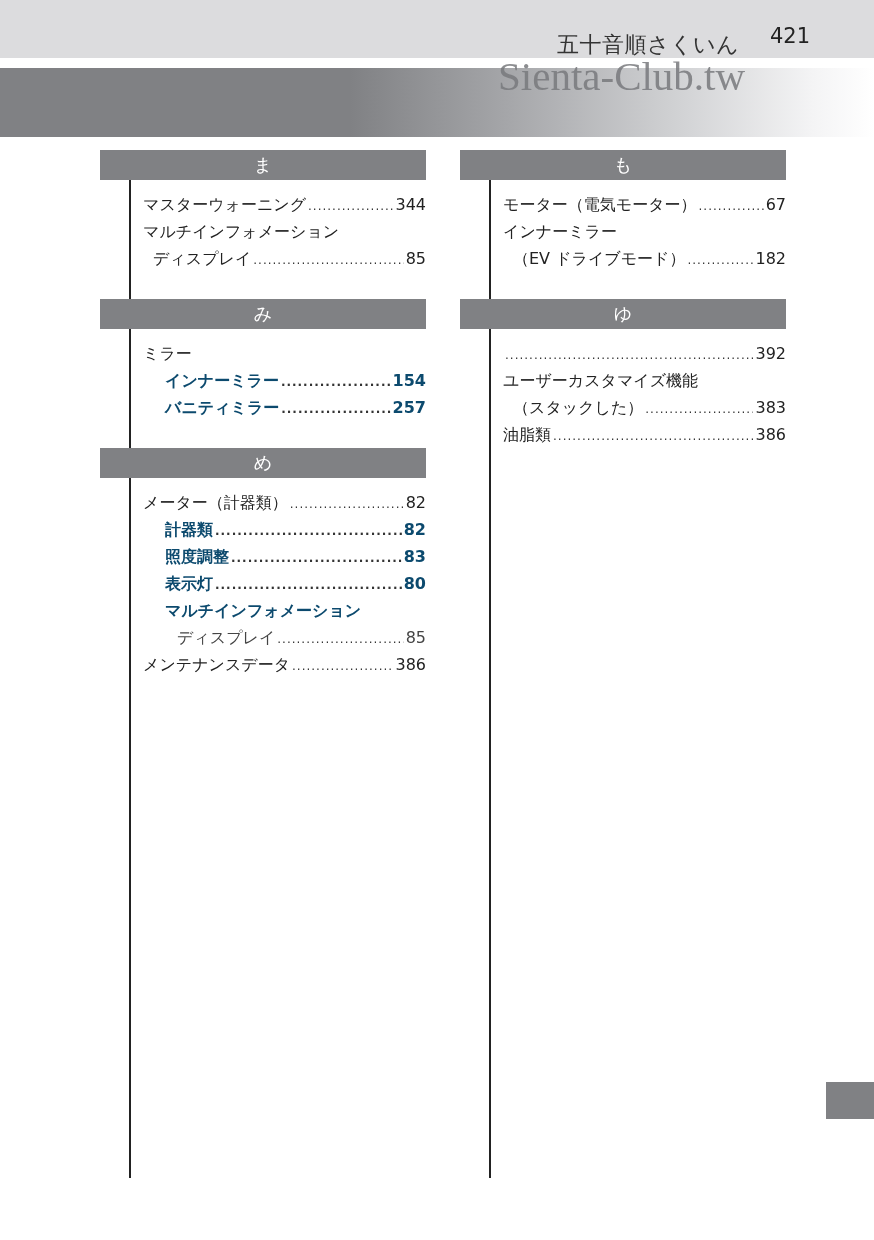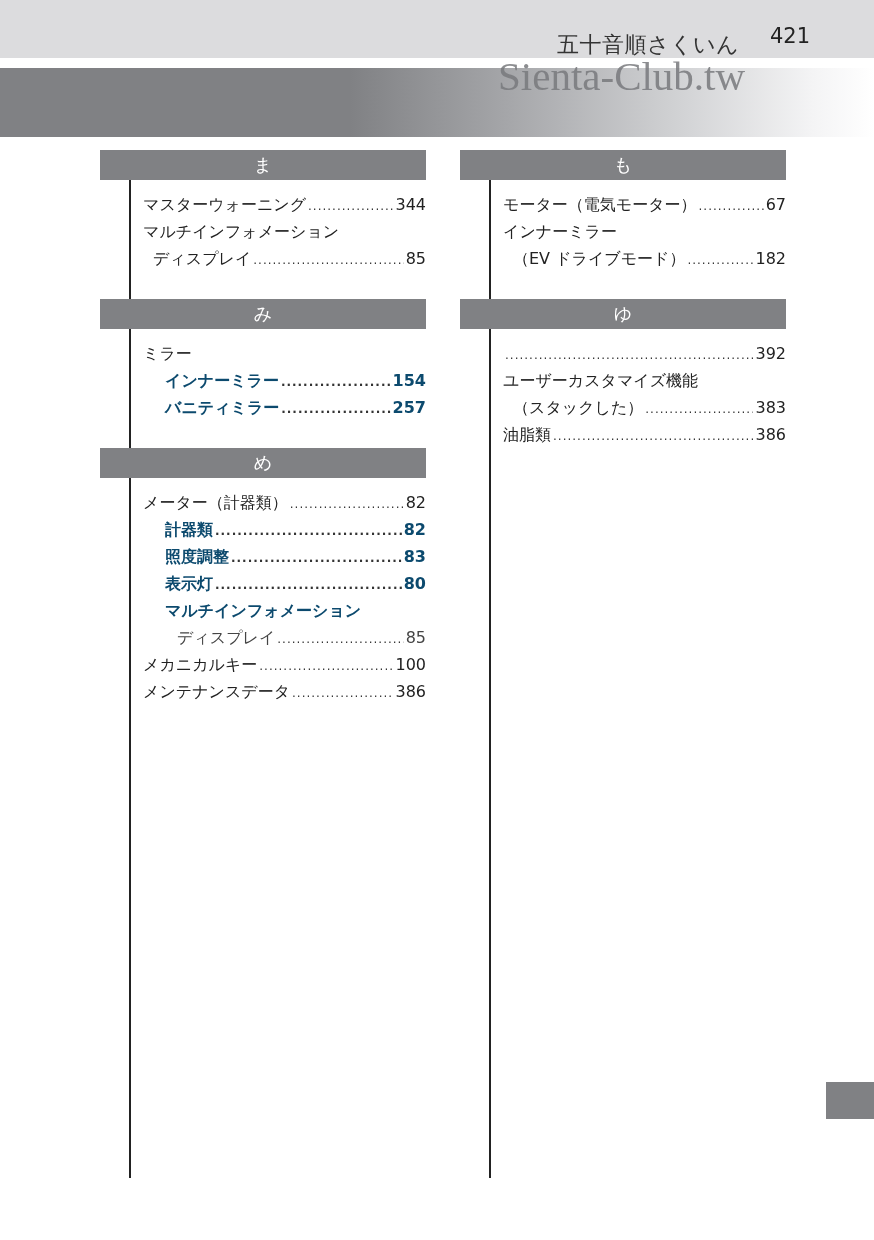--- a/index.html
+++ b/index.html
@@ -135,25 +135,20 @@
         </div>
       <div class="entry sub1 nopage">
           <span class="label">マルチインフォメーション</span>
         </div>
       <div class="entry sub2">
           <span class="label">ディスプレイ</span>
           <span class="dots"></span>
           <span class="page">85</span>
         </div>
       <div class="entry">
-          <span class="label">メカニカルキー</span>
-          <span class="dots"></span>
-          <span class="page">100</span>
-        </div>
-      <div class="entry">
           <span class="label">メンテナンスデータ</span>
           <span class="dots"></span>
           <span class="page">386</span>
         </div>
     </div>
   </div>
 </div>
 
 <div class="column col-right">
 

